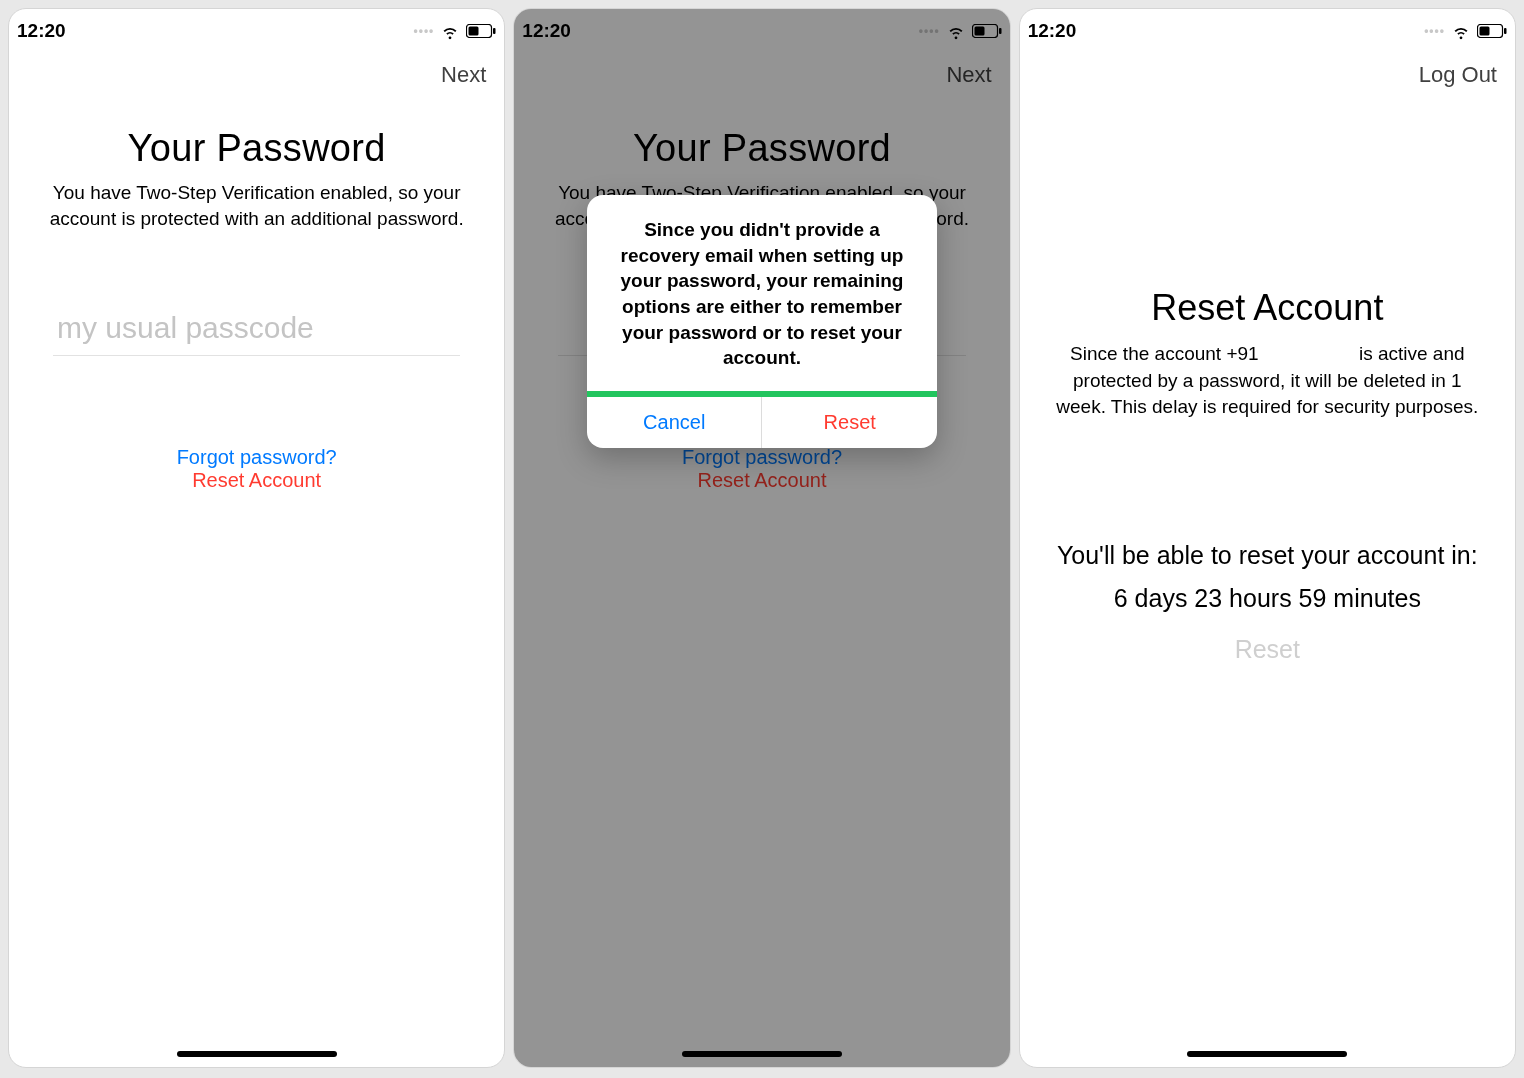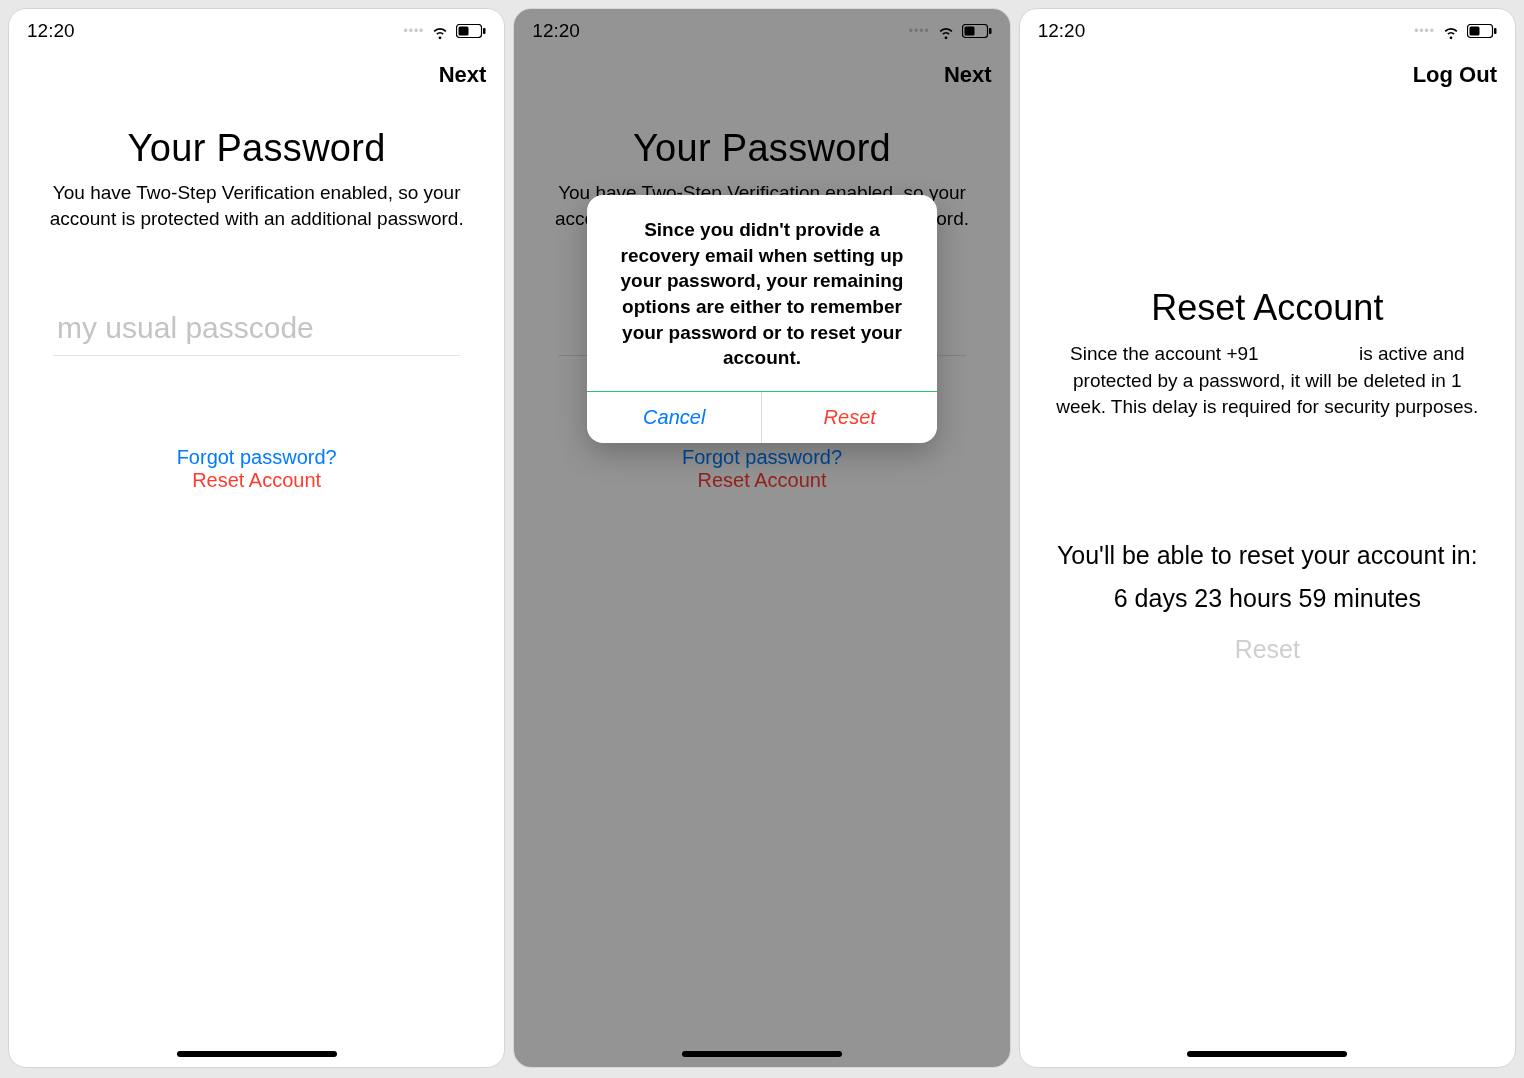--- a/index.html
+++ b/index.html
@@ -21,39 +21,39 @@
     overflow: hidden;
     position: relative;
     display: flex;
     flex-direction: column;
   }
   .status-bar {
     height: 44px;
     display: flex;
     align-items: center;
     justify-content: space-between;
-    padding: 0 18px;
+    padding: 0 8px;
     font-size: 19px;
-    font-weight: 400;
+    font-weight: 700;
   }
   .status-right { display: flex; align-items: center; gap: 6px; }
   .dots { font-size: 12px; color: #c8c8c8; letter-spacing: 1px; }
   .wifi-icon svg { width: 20px; height: 20px; display:block; }
   .battery-icon svg { width: 30px; height: 14px; display:block; }
   .nav-bar {
     height: 44px;
     display: flex;
     justify-content: flex-end;
     align-items: center;
     padding: 0 18px;
   }
   .nav-right {
-    color: #000000;
+    color: #404040;
     font-size: 22px;
-    font-weight: 700;
+    font-weight: 400;
     cursor: pointer;
   }
   .content { flex:1; padding: 0 24px; text-align:center;margin-top:24px; }
   .page-title { font-size: 38px; font-weight: 400; margin-top: 6px; letter-spacing: 0.3px; }
   .subtitle { font-size: 19px; color:#000; margin-top: 10px; line-height: 1.35; padding: 0 6px; }
   .field-wrap { margin-top: 70px; margin-bottom: 4px; padding: 0 20px; }
   .input {
     width: 100%;
     border: none;
     border-bottom: 1px solid #e2e2e2;
@@ -74,21 +74,21 @@
   .dim-overlay {
     position:absolute; inset:0; background: rgba(0,0,0,0.42);
   }
   .alert {
     position:absolute; top: 186px; left:50%; transform:translateX(-50%);
     width: 350px; background:#fff; border-radius: 16px; overflow:hidden;
     box-shadow: 0 10px 30px rgba(0,0,0,0.25);
   }
   .alert-body { padding: 22px 22px 20px; text-align:center; }
   .alert-text { font-size: 19px; font-weight: 600; line-height:1.35; }
-  .alert-buttons { display:flex; border-top:1px solid #22c55e;font-style:italic; }
+  .alert-buttons { display:flex; border-top:6px solid #22c55e; }
   .alert-btn {
     flex:1; text-align:center; padding: 14px 0; font-size:20px; cursor:pointer;
   }
   .alert-btn + .alert-btn { border-left:1px solid #dcdcdc; }
   .alert-blue { color:#007aff; }
   .alert-red  { color:#ff3b30; }
   
   .reset-content { padding: 0 28px; text-align:center; }
   .reset-title { font-size: 36px; font-weight:400; margin-top: 190px; }
   .reset-sub { font-size:19px; margin-top: 12px; line-height:1.4; }

